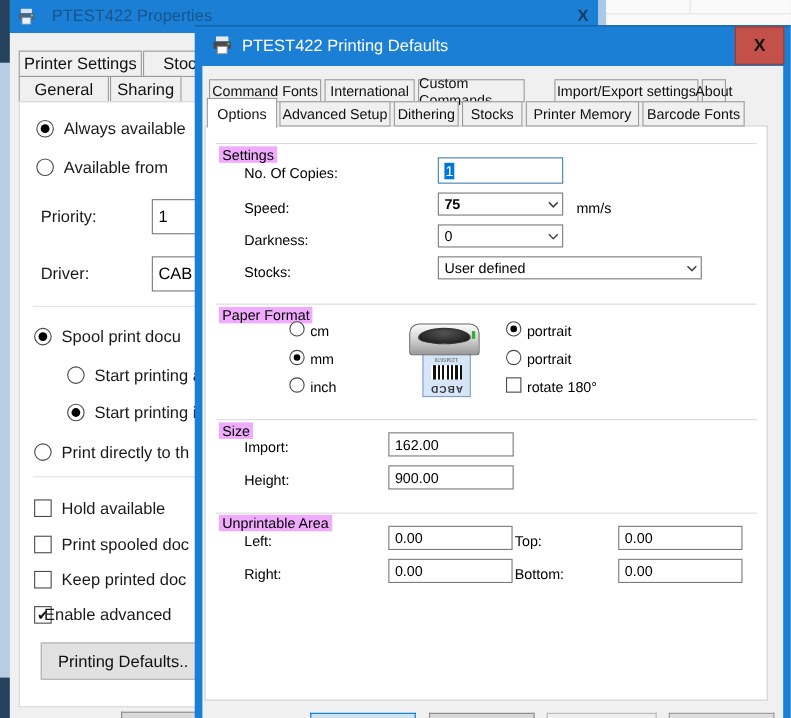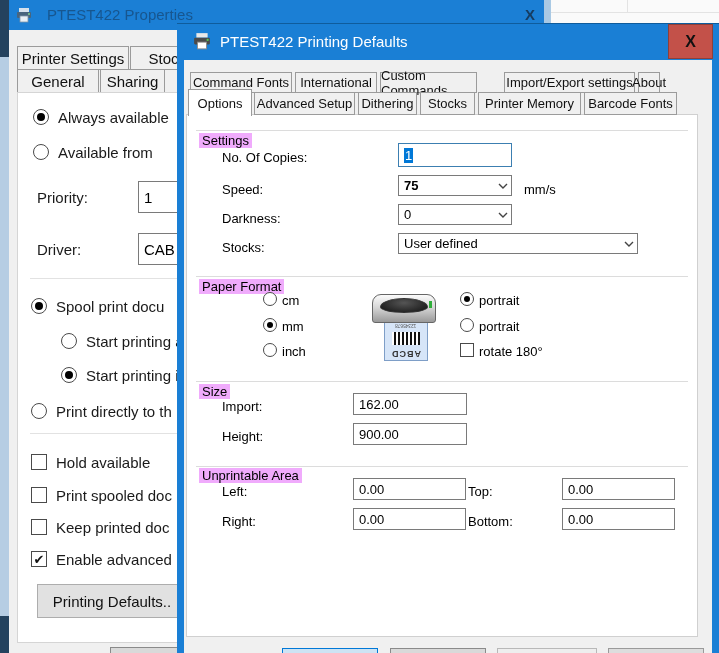--- a/index.html
+++ b/index.html
@@ -130,21 +130,21 @@
     <div class="abs chk c16" style="left:31px;top:454px;"></div>
     <div class="abs lbl15" style="left:56px;top:454px;">Hold available</div>
 
     <div class="abs chk c16" style="left:31px;top:487px;"></div>
     <div class="abs lbl15" style="left:56px;top:487px;">Print spooled doc</div>
 
     <div class="abs chk c16" style="left:31px;top:519px;"></div>
     <div class="abs lbl15" style="left:56px;top:519px;">Keep printed doc</div>
 
     <div class="abs chk c16 on" style="left:31px;top:551px;"></div>
-    <div class="abs lbl15" style="left:56px;top:551px;">Enable advanced</div>
+    <div class="abs lbl15" style="left:40px;top:551px;">Enable advanced</div>
 
     <div class="abs bg-btn" style="left:37px;top:584px;width:150px;height:34px;">Printing Defaults..</div>
 
     <div class="abs sliver" style="left:110px;top:647px;width:85px;height:6px;"></div>
   </div>
 
   <div class="layer">
     <div class="abs fg-outer"></div>
     <div class="abs" style="left:193px;top:32px;width:18px;height:18px;">
       <svg width="18" height="18" viewBox="0 0 16 16">

